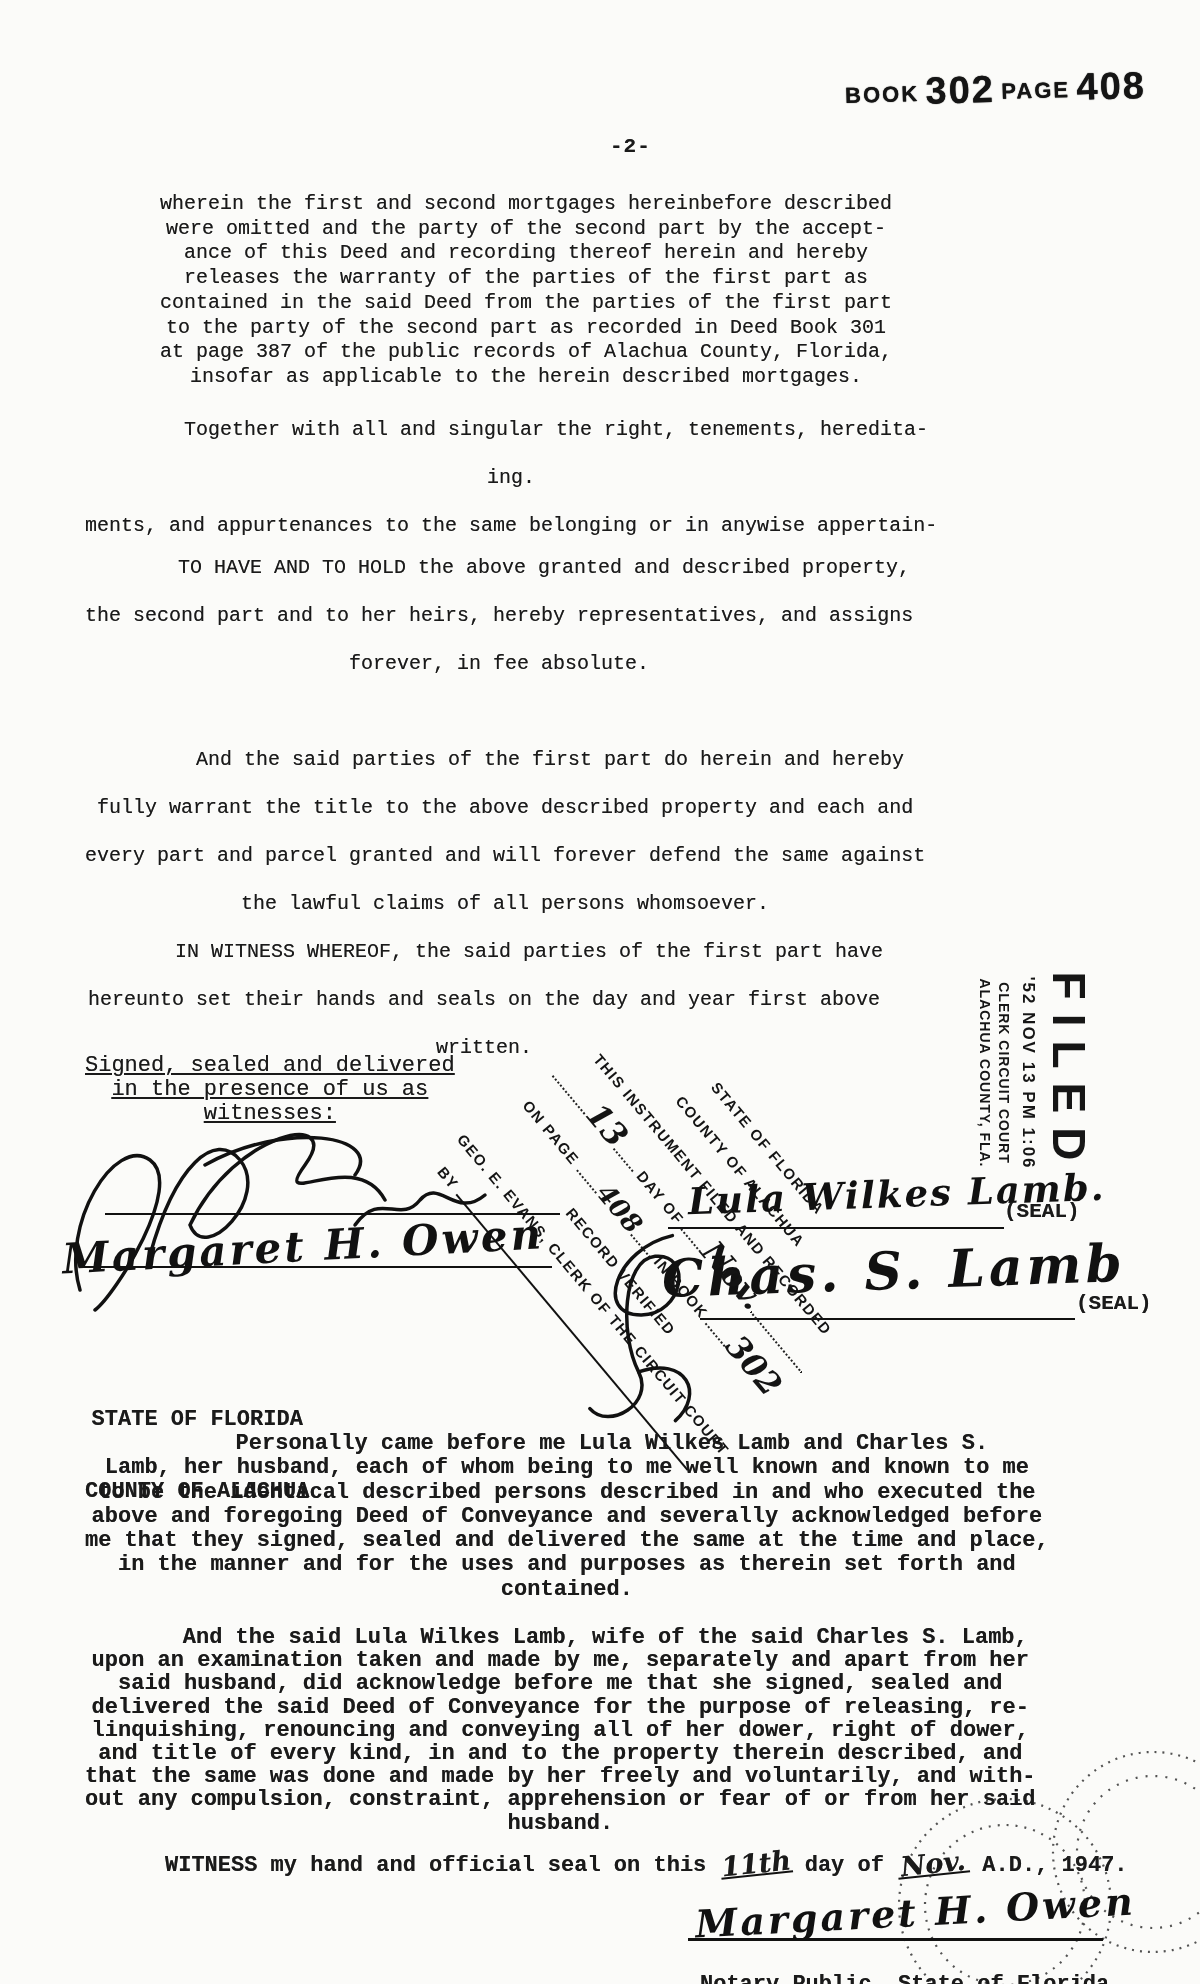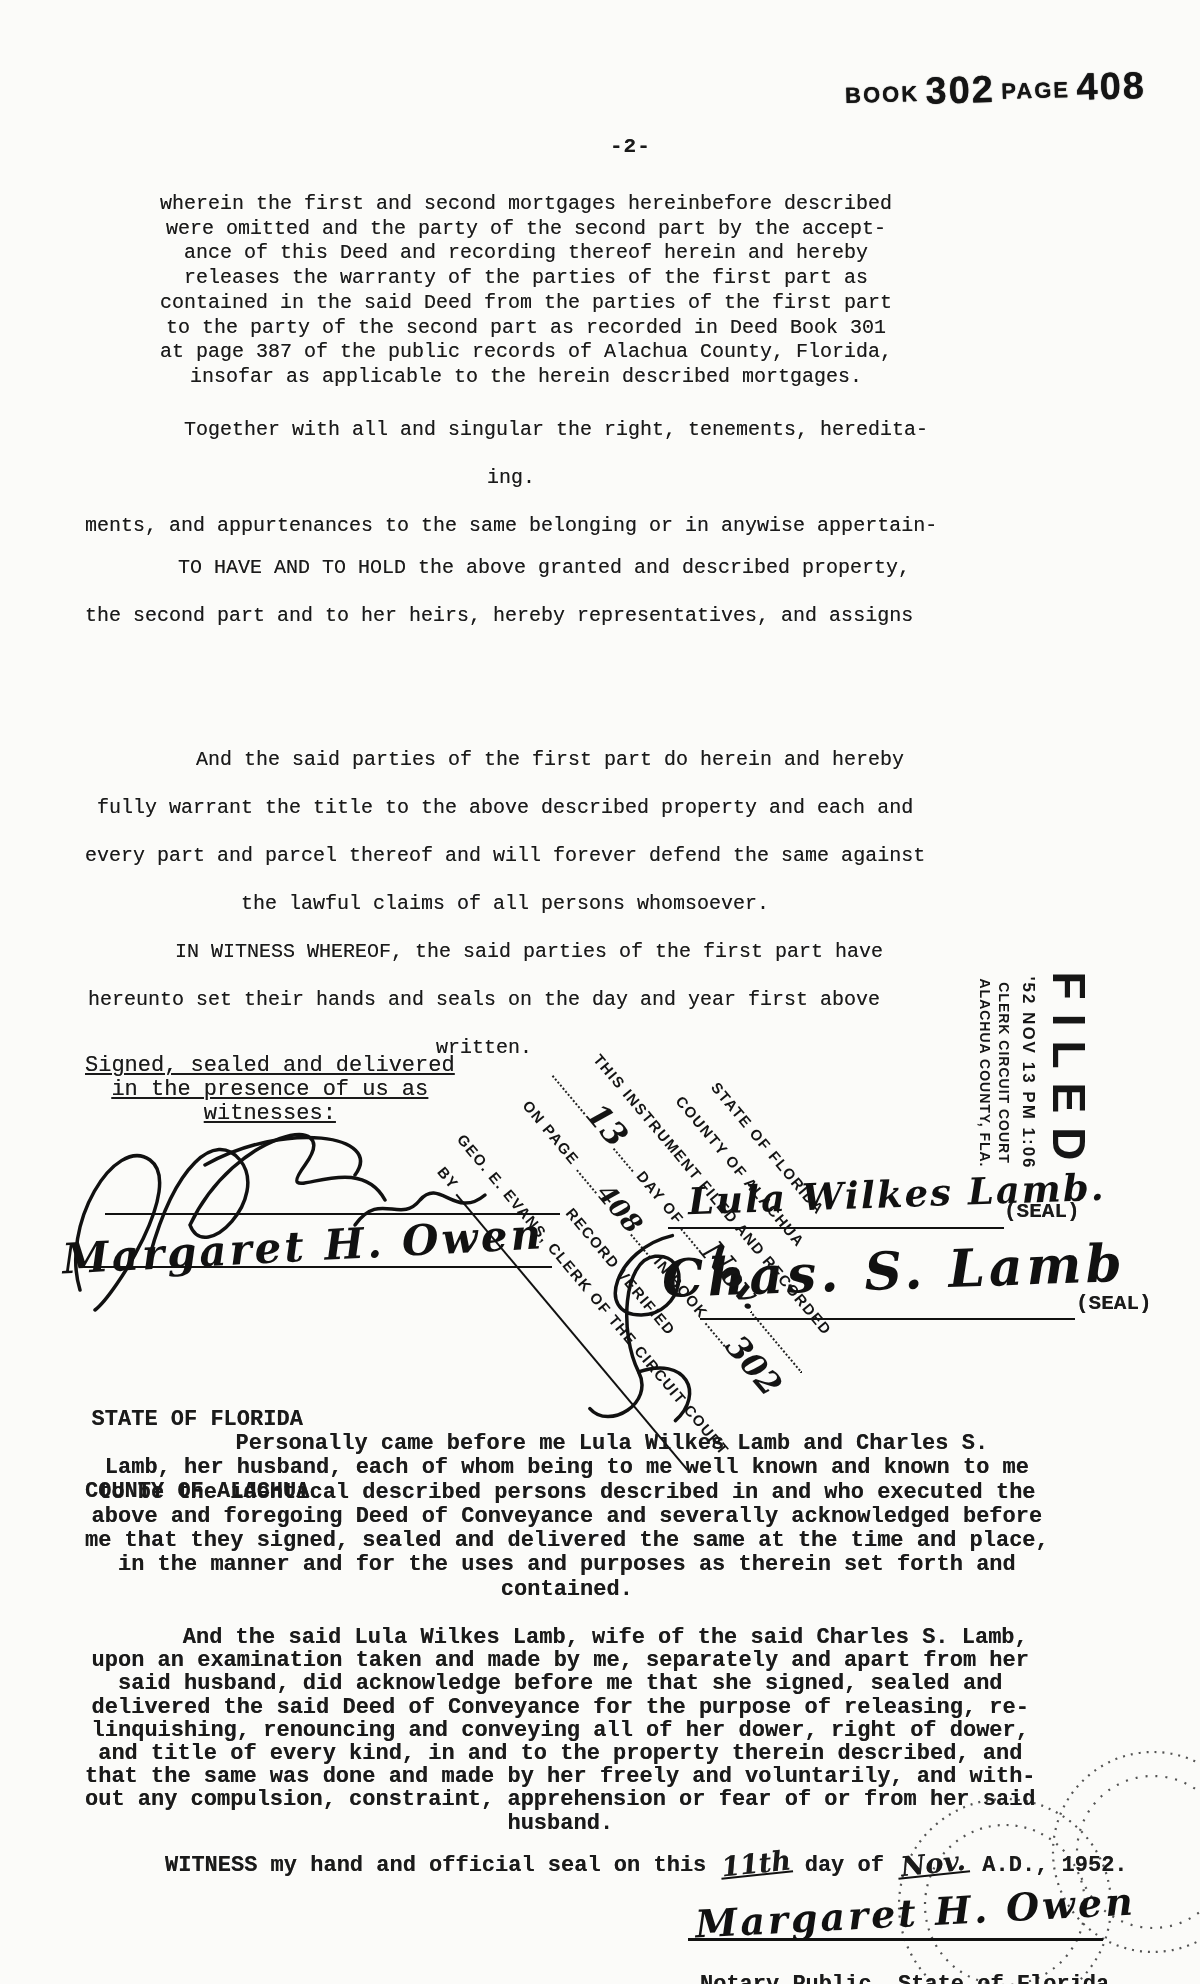--- a/index.html
+++ b/index.html
@@ -52,22 +52,22 @@
     <span class="bs-num">302</span>
     <span class="bs-label">PAGE</span>
     <span class="bs-num">408</span>
   </div>
 
   <div class="abs mono pageno" style="left:610px;top:135px;">-2-</div>
 
   <div class="abs mono para sz20 single1" style="left:160px;top:192px;"><div>wherein the first and second mortgages hereinbefore described</div><div>were omitted and the party of the second part by the accept-</div><div>ance of this Deed and recording thereof herein and hereby</div><div>releases the warranty of the parties of the first part as</div><div>contained in the said Deed from the parties of the first part</div><div>to the party of the second part as recorded in Deed Book 301</div><div>at page 387 of the public records of Alachua County, Florida,</div><div>insofar as applicable to the herein described mortgages.</div></div>
 
   <div class="abs mono para sz20 double indent-first" style="left:85px;top:406px;"><div>Together with all and singular the right, tenements, heredita-</div><div>ing.</div><div>ments, and appurtenances to the same belonging or in anywise appertain-</div></div>
-  <div class="abs mono para sz20 double indent-first" style="left:85px;top:544px;"><div>TO HAVE AND TO HOLD the above granted and described property,</div><div>the second part and to her heirs, hereby representatives, and assigns</div></div>
-  <div class="abs mono para sz20 double indent-first" style="left:85px;top:736px;"><div>And the said parties of the first part do herein and hereby</div><div>fully warrant the title to the above described property and each and</div><div>every part and parcel thereof and will forever defend the same against</div><div>the lawful claims of all persons whomsoever.</div></div>
+  <div class="abs mono para sz20 double indent-first" style="left:85px;top:544px;"><div>TO HAVE AND TO HOLD the above granted and described property,</div><div>the second part and to her heirs, hereby representatives, and assigns</div><div>forever, in fee absolute.</div></div>
+  <div class="abs mono para sz20 double indent-first" style="left:85px;top:736px;"><div>And the said parties of the first part do herein and hereby</div><div>fully warrant the title to the above described property and each and</div><div>every part and parcel granted and will forever defend the same against</div><div>the lawful claims of all persons whomsoever.</div></div>
   <div class="abs mono para sz20 double indent-first" style="left:85px;top:928px;"><div>IN WITNESS WHEREOF, the said parties of the first part have</div><div>hereunto set their hands and seals on the day and year first above</div><div>written.</div></div>
 
   <div class="abs filed-stamp" style="left:895px;top:988px;">
     <div class="filed-word">FILED</div>
     <div class="filed-date">'52 NOV 13 PM 1:06</div>
     <div class="filed-clerk">CLERK CIRCUIT COURT</div>
     <div class="filed-clerk">ALACHUA COUNTY, FLA.</div>
   </div>
 
   <div class="abs mono para sz22 cap" style="left:85px;top:1054px;text-decoration:underline;"><div>Signed, sealed and delivered</div><div>in the presence of us as</div><div>witnesses:</div></div>
@@ -129,21 +129,21 @@
   </div>
 
   <div class="abs mono para sz22 ack1 indent-first" style="left:85px;top:1432px;"><div>Personally came before me Lula Wilkes Lamb and Charles S.</div><div>Lamb, her husband, each of whom being to me well known and known to me</div><div>to be the identical described persons described in and who executed the</div><div>above and foregoing Deed of Conveyance and severally acknowledged before</div><div>me that they signed, sealed and delivered the same at the time and place,</div><div>in the manner and for the uses and purposes as therein set forth and</div><div>contained.</div></div>
   <div class="abs mono para sz22 ack2 indent-first" style="left:85px;top:1626px;"><div>And the said Lula Wilkes Lamb, wife of the said Charles S. Lamb,</div><div>upon an examination taken and made by me, separately and apart from her</div><div>said husband, did acknowledge before me that she signed, sealed and</div><div>delivered the said Deed of Conveyance for the purpose of releasing, re-</div><div>linquishing, renouncing and conveying all of her dower, right of dower,</div><div>and title of every kind, in and to the property therein described, and</div><div>that the same was done and made by her freely and voluntarily, and with-</div><div>out any compulsion, constraint, apprehension or fear of or from her said</div><div>husband.</div></div>
 
   <div class="abs mono sz22" style="left:165px;top:1852px;font-size:22px;font-weight:bold;white-space:nowrap;">
     <span>WITNESS my hand and official seal on this</span>
     <span class="fill">11th</span>
     <span>day of</span>
     <span class="fill">Nov.</span>
-    <span>A.D., 1952.</span>
+    <span>A.D., 1947.</span>
   </div>
 
   <svg class="abs" style="left:855px;top:1740px;" width="345" height="244" viewBox="0 0 345 244">
     <g fill="none" stroke="#2a2a2a" stroke-width="2.2" opacity="0.8">
       <circle cx="150" cy="165" r="106" stroke-dasharray="2,6"></circle>
       <circle cx="150" cy="165" r="80" stroke-dasharray="2,7"></circle>
       <circle cx="298" cy="112" r="100" stroke-dasharray="2,6"></circle>
       <circle cx="298" cy="112" r="76" stroke-dasharray="2,8"></circle>
     </g>
   </svg>

